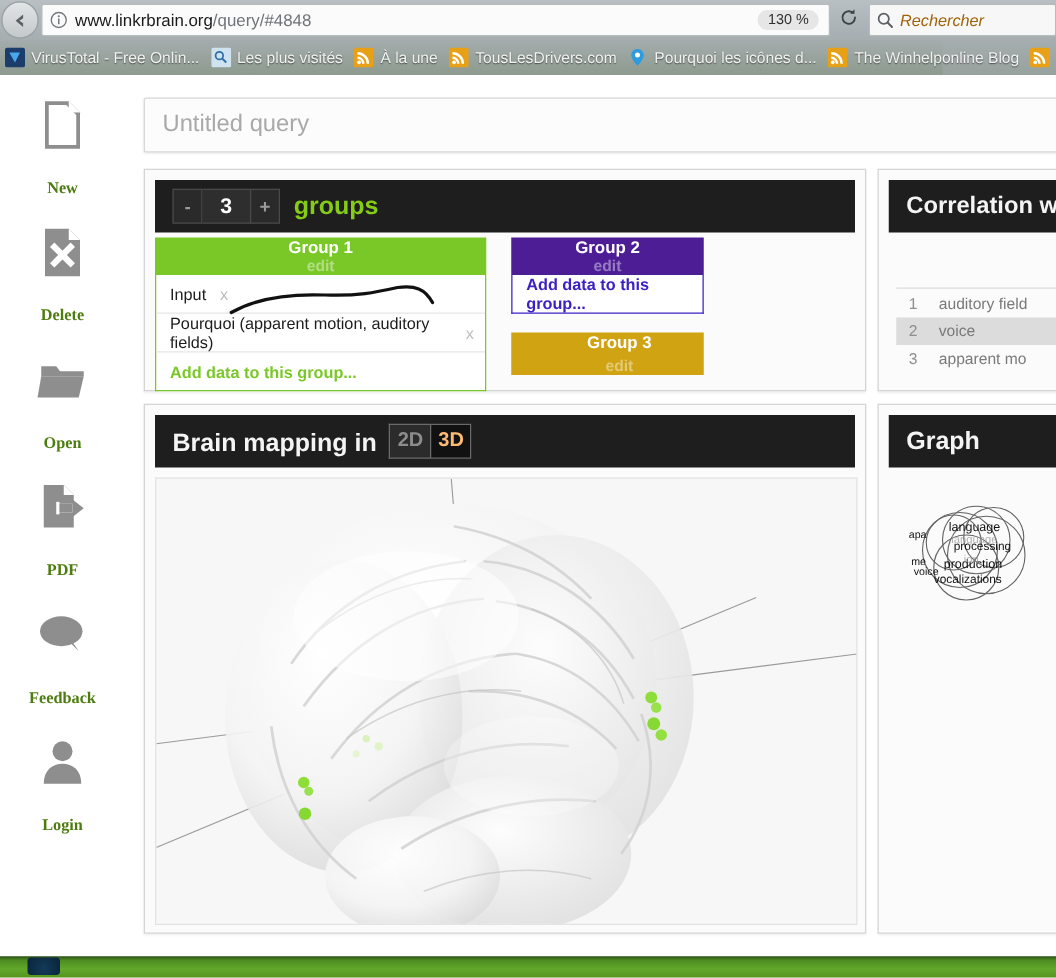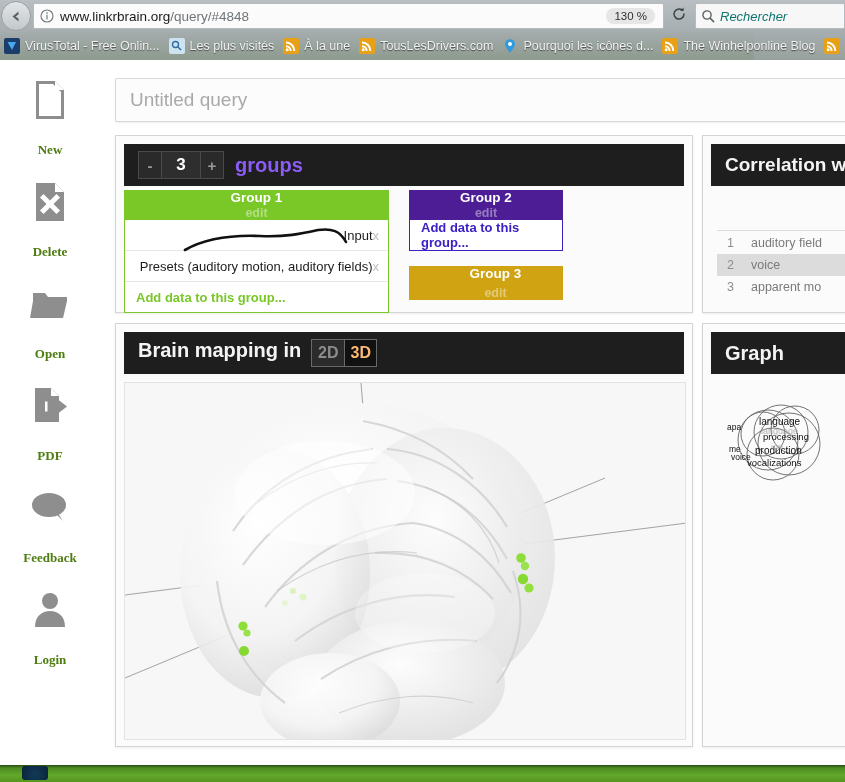--- a/index.html
+++ b/index.html
@@ -61,21 +61,21 @@
   }
   .search-box {
     flex: none; width: 150px; height: 26px;
     background: #f7f7f7;
     border: 1px solid #b6bbbe;
     border-radius: 2px;
     display: flex; align-items: center;
     margin-right: 0px;
   }
   .search-icon-wrap { width: 24px; flex:none; display:flex; align-items:center; justify-content:center; }
-  .search-ph { font-size: 13px; color: #0f766e; font-style: italic; }
+  .search-ph { font-size: 13px; color: #a16207; font-style: italic; }
 
   
   .bookmarks-bar {
     position: absolute; top: 32px; left: 0;
     width: 754px; height: 28px;
     display: flex; align-items: center;
     padding-left: 4px;
     background: linear-gradient(to bottom, rgba(160,168,166,0.25), rgba(120,140,110,0.30));
   }
   .bm {
@@ -162,61 +162,61 @@
     cursor: pointer;
   }
   .cw-val {
     width: 38px; height: 28px;
     border-top: 1px solid #4a4a4a; border-bottom: 1px solid #4a4a4a;
     background: #2e2e2e;
     color: #ffffff;
     font-size: 17px; font-weight: bold;
     display: flex; align-items: center; justify-content: center;
   }
-  .cw-word { margin-left: 11px; font-size: 20px; font-weight: bold; color: #8b5cf6; }
+  .cw-word { margin-left: 11px; font-size: 20px; font-weight: bold; color: #84cc16; }
 
   .groups-row { position: absolute; left: 8px; top: 54px; width: 562px; }
 
   .gcard { position: absolute; background: #fff; }
   .gcard-head {
     height: 30px;
     display: flex; align-items: center; justify-content: space-between;
     padding: 0 9px;
     color: #ffffff;
     font-size: 13.5px; font-weight: bold; flex-direction: column;
   }
   .gcard-edit { font-size: 12.5px; font-weight: bold; color: rgba(255,255,255,.42); cursor:pointer; }
   .gcard-body { border: 1px solid; border-top: none; background: #fff; }
   .grow {
-    display: flex; align-items: center; justify-content: flex-end;
+    display: flex; align-items: center; justify-content: flex-start;
     height: 31px;
     padding: 0 9px 0 11px;
     border-bottom: 1px solid #e6e6e6;
-    font-size: 13px; color: #1c1c1c;
+    font-size: 13px; color: #1c1c1c; gap: 11px;
   }
   .grow-x { color: #bdbdbd; font-size: 13px; cursor: pointer; }
   .gadd {
     height: 30px; display: flex; align-items: center;
     padding-left: 11px;
     font-size: 13px; font-weight: bold;
     cursor: pointer;
   }
 
   
   #corr-panel { left: 602px; top: 75px; width: 160px; height: 178px; }
   .corr-table { position: absolute; left: 14px; top: 96px; right: 0; }
   .ctr { display: flex; align-items: center; height: 22px; font-size: 12.5px; }
   .ctr.alt { background: #dcdcdc; }
   .ctr .c-idx { width: 34px; color: #8d8d8d; padding-left: 10px; }
   .ctr .c-lbl { color: #7a7a7a; white-space: nowrap; }
   .corr-sep { position:absolute; left:14px; top:94px; width:150px; height:1px; background:#dcdcdc; }
 
   
   #brain-panel { left: 15px; top: 263px; width: 578px; height: 424px; }
-  .brain-head-inner { display: flex; align-items: flex-start; }
+  .brain-head-inner { display: flex; align-items: flex-end; }
   .dim-toggle { display: flex; margin-left: 10px; }
   .dim-btn {
     width: 33px; height: 28px;
     display: flex; align-items: center; justify-content: center;
     font-size: 16px; font-weight: bold;
     border: 1px solid #6a6a6a;
     cursor: pointer;
   }
   .dim-btn.off { color: #8c8c8c; background: #2b2b2b; border-right: none; }
   .dim-btn.on  { color: #fdba74; background: #111111; }
@@ -475,21 +475,21 @@
           <div class="gcard-head" style="background:#7ac728;">
             <span>Group 1</span>
             <span class="gcard-edit">edit</span>
           </div>
           <div class="gcard-body" style="border-color:#7ac728;">
             <div class="grow">
               <span>Input</span>
               <span class="grow-x">x</span>
             </div>
             <div class="grow">
-              <span>Presets (auditory motion, auditory fields)</span>
+              <span>Pourquoi (apparent motion, auditory fields)</span>
               <span class="grow-x">x</span>
             </div>
             <div class="gadd" style="color:#7ac728;">Add data to this group...</div>
           </div>
         </div>
 
         <div class="gcard" style="left:285px; top:0; width:154px;">
           <div class="gcard-head" style="background:#4c1d95;">
             <span>Group 2</span>
             <span class="gcard-edit">edit</span>

